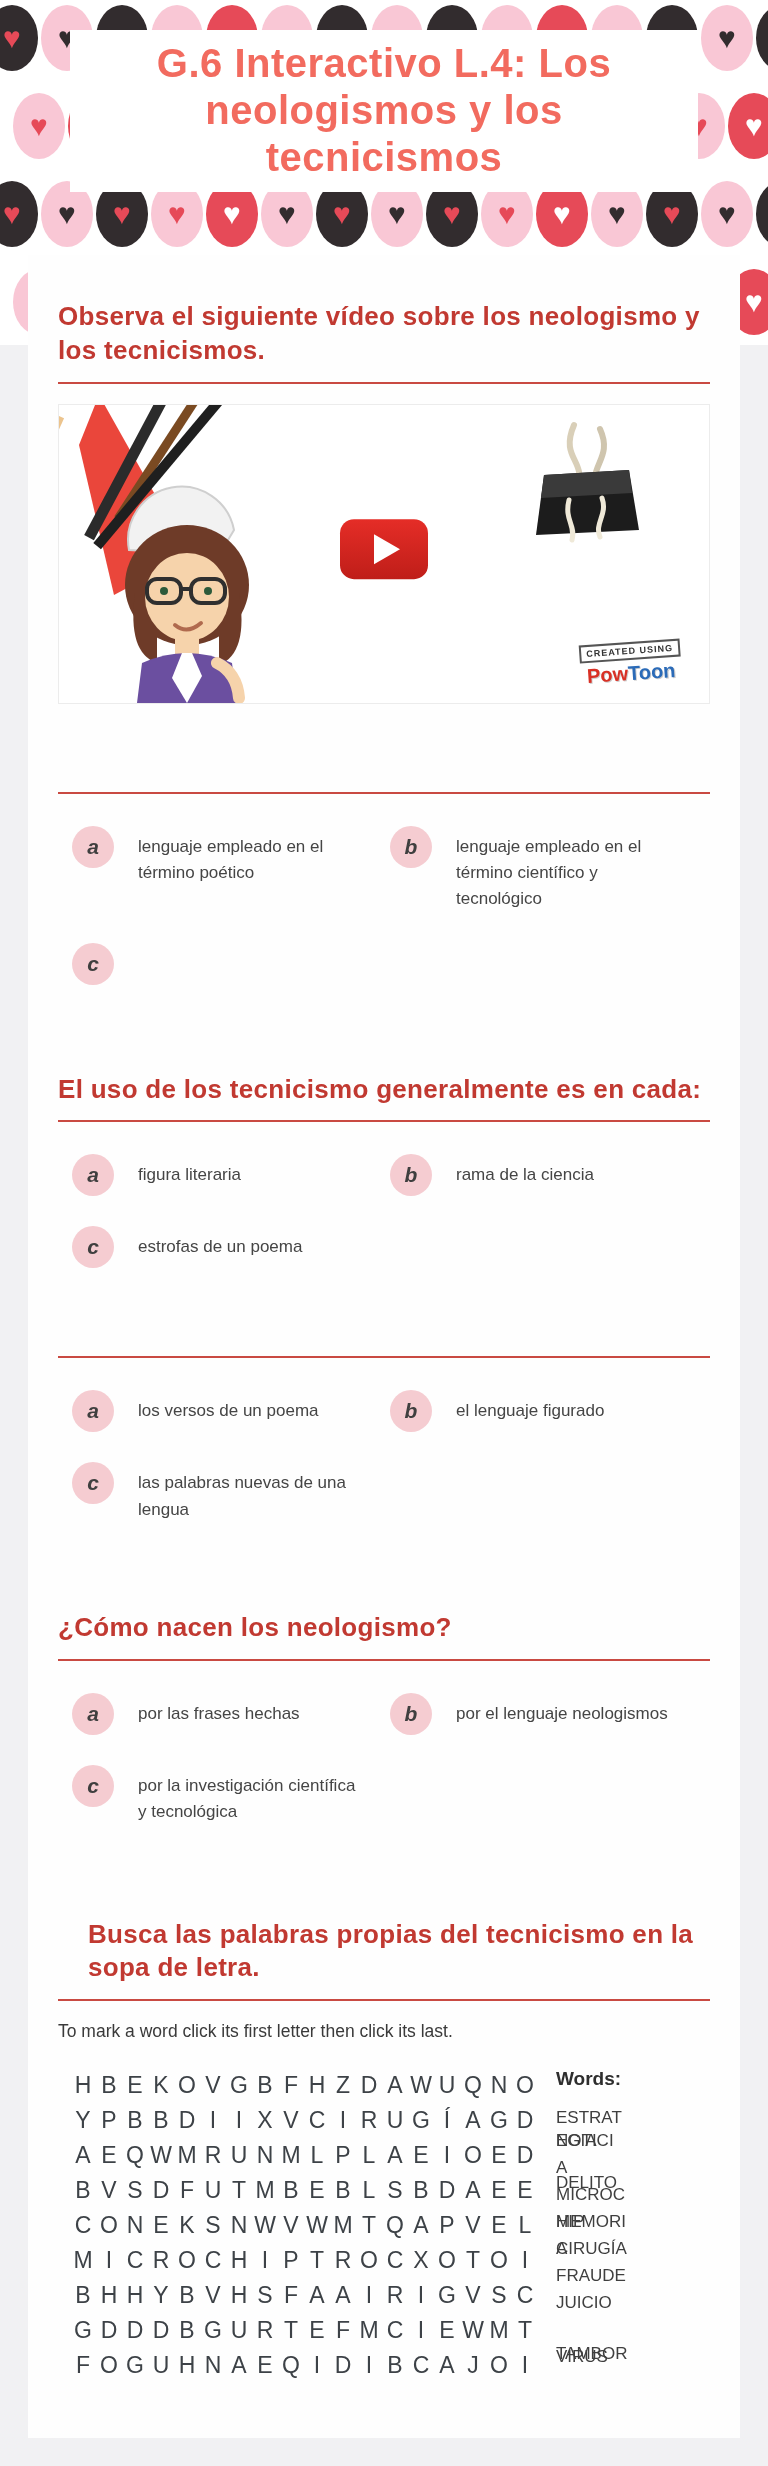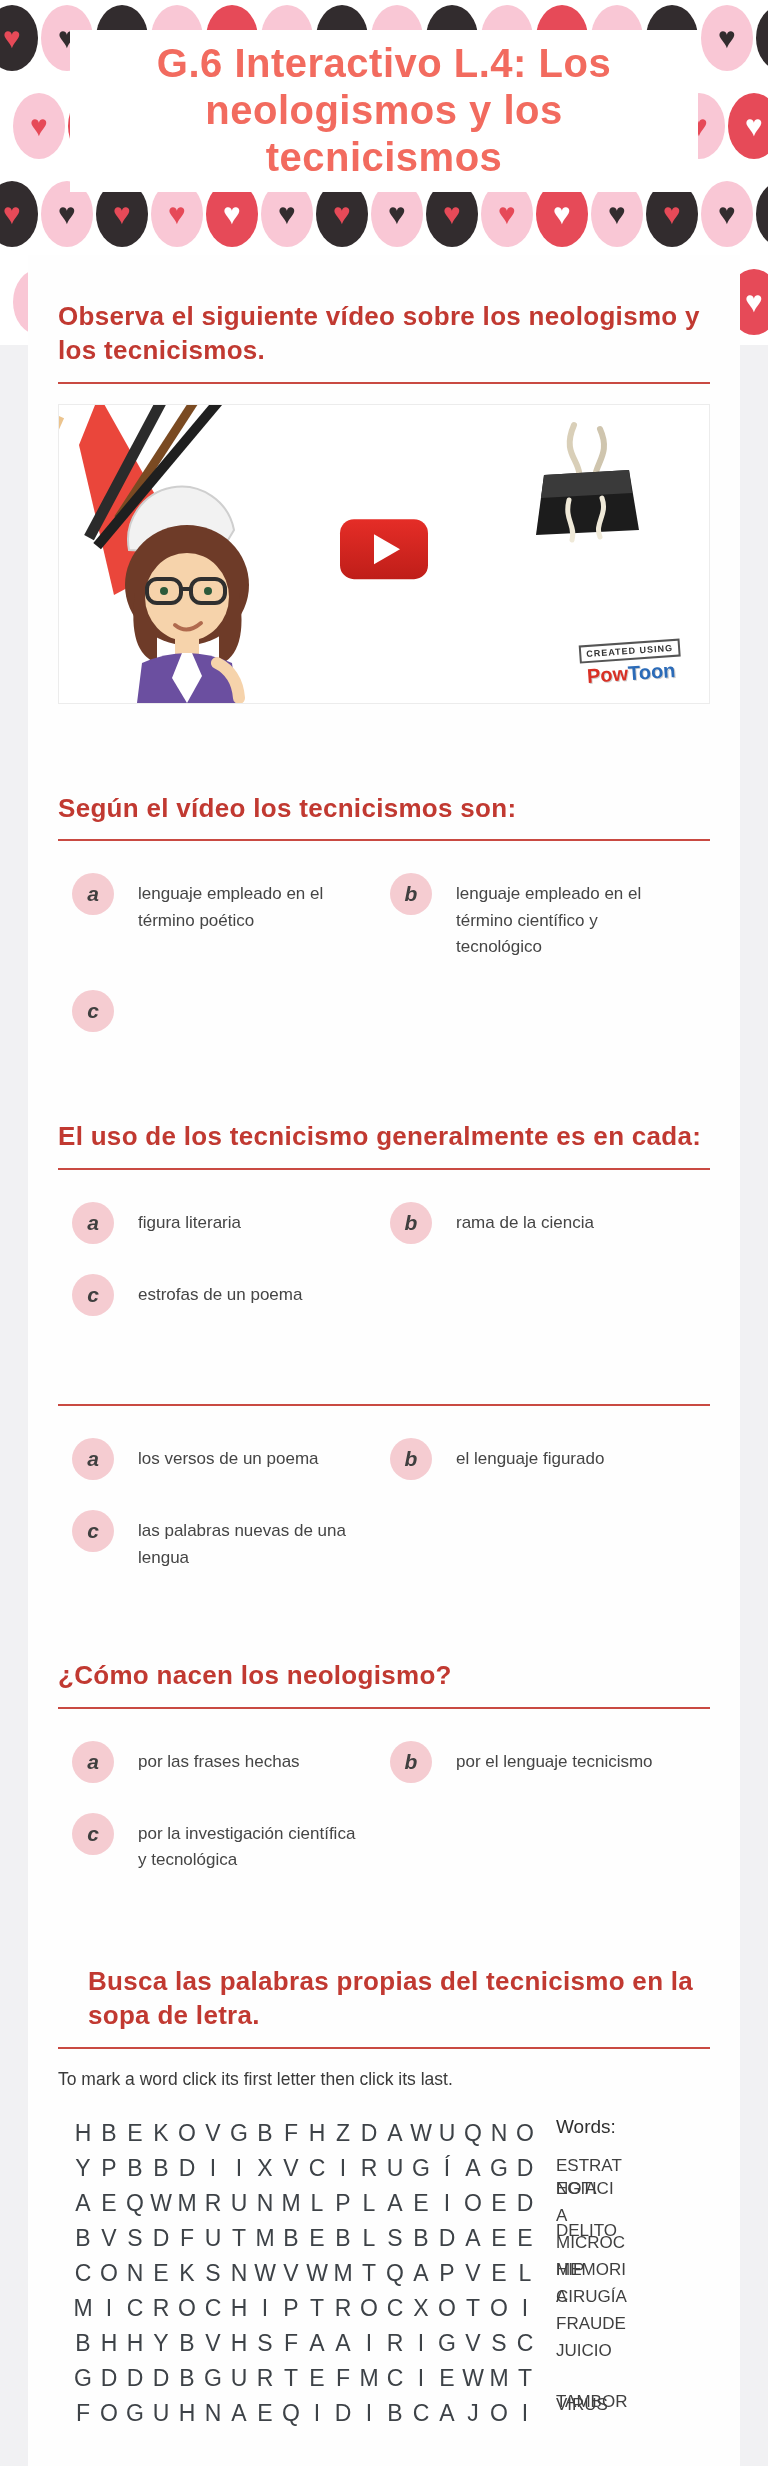--- a/index.html
+++ b/index.html
@@ -84,21 +84,21 @@
   .ws-body { display:flex; margin-top:26px; }
   .ws-grid {
     display:grid; grid-template-columns:repeat(18,26px); grid-auto-rows:35px;
     margin-left:12px;
   }
   .ws-grid .cell {
     color:#3d4247; font-size:23px; text-align:center; line-height:35px;
     cursor:pointer; font-weight:500;
   }
   .ws-words { margin-left:18px; width:120px; position:relative; }
-  .ws-words .words-label { font-weight:normal; font-size:19px; color:#2e2e2e; }
+  .ws-words .words-label { font-weight:bold; font-size:19px; color:#2e2e2e; }
   .ws-wordlines { position:relative; margin-top:10px; }
   .ws-wordlines span {
     position:absolute; left:0; color:#3f3f3f; font-size:17px; line-height:27px;
     white-space:nowrap;
   }
 </style>
 </head>
 <body>
 
 <div class="hero">
@@ -328,21 +328,20 @@
 
       <div class="powtoon">
         <div class="created">CREATED USING</div>
         <div class="brand"><span class="pow">Pow</span><span class="toon">Toon</span></div>
       </div>
     </div>
   </div>
 
   <div id="questionsHost">
       <div class="question">
-        <div class="q-heading">Según el vídeo los tecnicismos son:</div>
         <hr class="rule">
         <div class="options">
           <div class="option">
             <div class="badge">a</div>
             <div class="opt-text">lenguaje empleado en el término poético</div>
           </div>
           <div class="option">
             <div class="badge">b</div>
             <div class="opt-text">lenguaje empleado en el término científico y tecnológico</div>
           </div>
@@ -389,21 +388,21 @@
       <div class="question">
         <div class="q-heading">¿Cómo nacen los neologismo?</div>
         <hr class="rule">
         <div class="options">
           <div class="option">
             <div class="badge">a</div>
             <div class="opt-text">por las frases hechas</div>
           </div>
           <div class="option">
             <div class="badge">b</div>
-            <div class="opt-text">por el lenguaje tecnicismo</div>
+            <div class="opt-text">por el lenguaje neologismos</div>
           </div>
           <div class="option">
             <div class="badge">c</div>
             <div class="opt-text">por la investigación científica y tecnológica</div>
           </div>
         </div>
       </div>
     </div>
 
   <div class="wordsearch">

